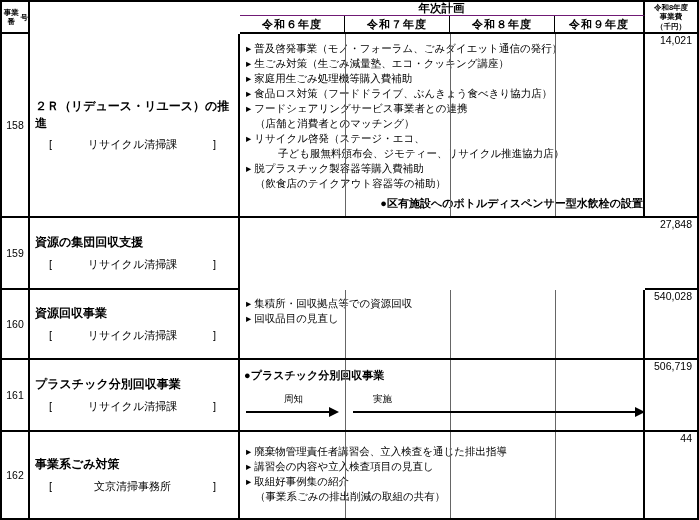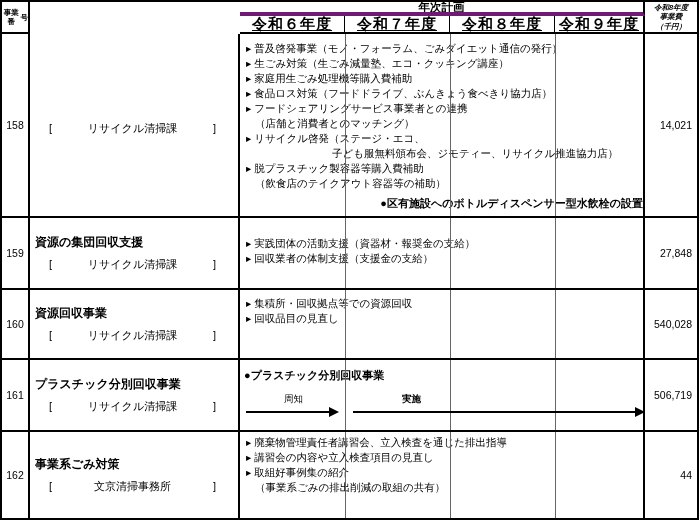--- a/index.html
+++ b/index.html
@@ -9,46 +9,46 @@
     font-family:"Liberation Sans","DejaVu Sans",sans-serif;
     display:grid;
     grid-template-columns:28px 210px 105px 105px 105px 90px 52px;
     grid-template-rows:14px 18px 184px 72px 70px 72px 1fr;
     position:relative;
   }
   .cell{position:relative;box-sizing:border-box;overflow:hidden;}
   .br2{border-right:2px solid #000;}
   .br1{border-right:1px solid #000;}
   .bb2{border-bottom:2px solid #000;}
-  .bb1{border-bottom:4px solid #701a75;}
+  .bb1{border-bottom:1px solid #701a75;}
   
   .hc{display:flex;align-items:center;justify-content:center;font-weight:bold;text-align:center;}
   .h-no{font-size:7.5px;line-height:1.2;}
   .h-project{font-size:12px;}
   .h-plan{font-size:11.5px;}
-  .h-year{font-size:15px;letter-spacing:1px;text-decoration:underline;}
-  .h-budget{font-size:7.5px;line-height:1.25;flex-direction:column;font-style:italic;}
+  .h-year{font-size:11px;letter-spacing:1px;}
+  .h-budget{font-size:7.5px;line-height:1.25;flex-direction:column;}
   
   .c-no{display:flex;align-items:center;justify-content:center;font-size:10.5px;}
   .c-project{display:flex;flex-direction:column;justify-content:center;padding:0 4px 0 5px;}
   .proj-title{font-weight:bold;font-size:12px;line-height:1.35;margin:0;}
   .dept{display:flex;justify-content:space-between;align-items:center;font-size:11px;margin:6px 18px 0 14px;}
   .c-plan{font-size:10.5px;line-height:15px;}
   .c-plan p{margin:0;padding-left:6px;white-space:nowrap;}
   .c-plan p.ind1{padding-left:15px;}
-  .c-plan p.ind2{padding-left:92px;}
+  .c-plan p.ind2{padding-left:38px;}
   .c-plan p.boldline{font-weight:bold;font-size:11px;padding-left:106px;margin-top:5px;text-align:right;}
   .c-plan p.milestone{font-weight:bold;font-size:11px;padding-left:4px;}
-  .pt7{padding-top:7px;} .pt18{padding-top:18px;} .pt13{padding-top:6px;} .pt9{padding-top:3px;} .pt8{padding-top:8px;}
+  .pt7{padding-top:7px;} .pt18{padding-top:18px;} .pt13{padding-top:6px;} .pt9{padding-top:12px;} .pt8{padding-top:8px;}
   .vdiv{position:absolute;top:0;bottom:0;width:1px;background:#666;}
   .vd1{left:105px;} .vd2{left:210px;} .vd3{left:315px;}
-  .c-budget{display:flex;align-items:center;justify-content:flex-end;padding-right:5px;font-size:10.5px;}
+  .c-budget{display:flex;align-items:flex-start;justify-content:flex-end;padding-right:5px;font-size:10.5px;}
   
   .phase-label{position:absolute;font-size:9.5px;}
-  .ph1{left:44px;top:31px;} .ph2{left:162px;top:31px;font-weight:bold;}
+  .ph1{left:44px;top:31px;} .ph2{left:133px;top:31px;}
   .arrow{position:absolute;top:51px;height:2px;background:#000;}
   .a1{left:6px;width:84px;} .a2{left:113px;width:283px;}
   .arrow::after{content:"";position:absolute;right:-9px;top:-4px;
     border-left:10px solid #000;border-top:5px solid transparent;border-bottom:5px solid transparent;}
 </style>
 </head>
 <body>
 
 <div class="doc">
 
@@ -74,20 +74,21 @@
   <div class="cell hc h-budget bb2" style="grid-area:1/7/3/8">
     <span>令和8年度</span>
     <span>事業費</span>
     <span>（千円）</span>
   </div>
 
   <div class="cell c-no br2 bb2" style="grid-area:3/1">
     <span>158</span>
   </div>
   <div class="cell c-project br2 bb2" style="grid-area:3/2">
+    <p class="proj-title">２Ｒ（リデュース・リユース）の推進</p>
     <div class="dept">
       <span>[</span>
       <span>リサイクル清掃課</span>
       <span>]</span>
     </div>
   </div>
   <div class="cell c-plan br2 bb2 pt7" style="grid-area:3/3/4/7">
     <div class="vdiv vd1"></div>
     <div class="vdiv vd2"></div>
     <div class="vdiv vd3"></div>
@@ -110,27 +111,20 @@
   <div class="cell c-no br2 bb2" style="grid-area:4/1">
     <span>159</span>
   </div>
   <div class="cell c-project br2 bb2" style="grid-area:4/2">
     <p class="proj-title">資源の集団回収支援</p>
     <div class="dept">
       <span>[</span>
       <span>リサイクル清掃課</span>
       <span>]</span>
     </div>
-  </div>
-  <div class="cell c-plan br2 bb2 pt18" style="grid-area:4/3/5/7">
-    <div class="vdiv vd1"></div>
-    <div class="vdiv vd2"></div>
-    <div class="vdiv vd3"></div>
-    <p>▸ 実践団体の活動支援（資器材・報奨金の支給）</p>
-    <p>▸ 回収業者の体制支援（支援金の支給）</p>
   </div>
   <div class="cell c-budget bb2" style="grid-area:4/7">
     <span>27,848</span>
   </div>
 
   <div class="cell c-no br2 bb2" style="grid-area:5/1">
     <span>160</span>
   </div>
   <div class="cell c-project br2 bb2" style="grid-area:5/2">
     <p class="proj-title">資源回収事業</p>

